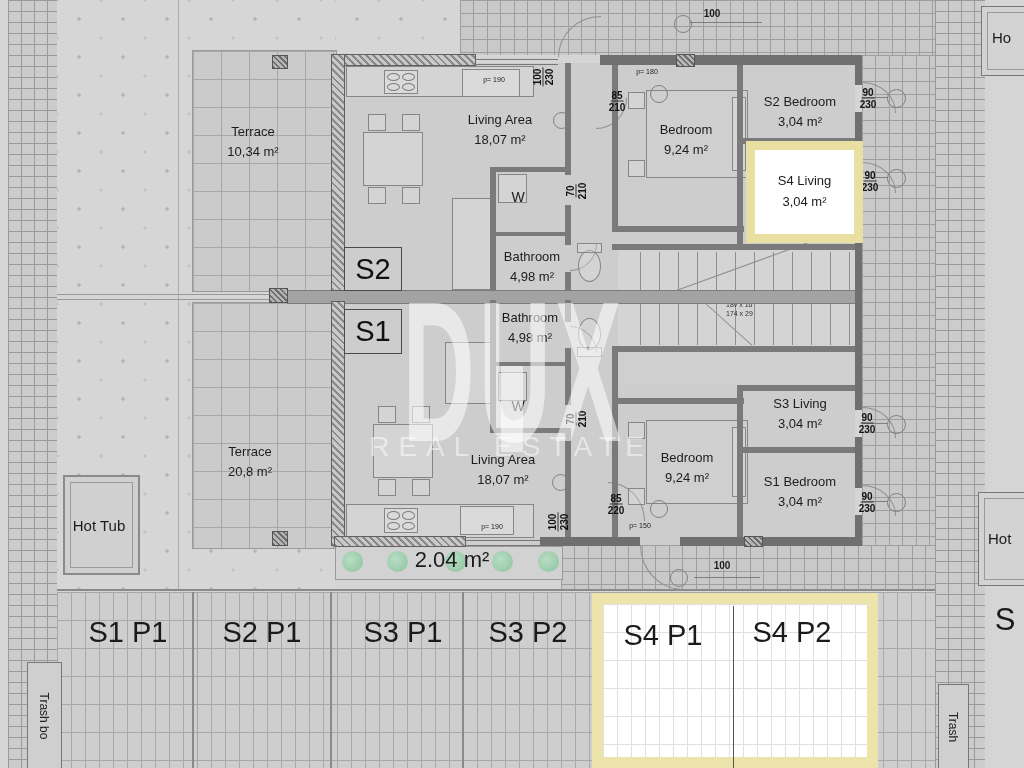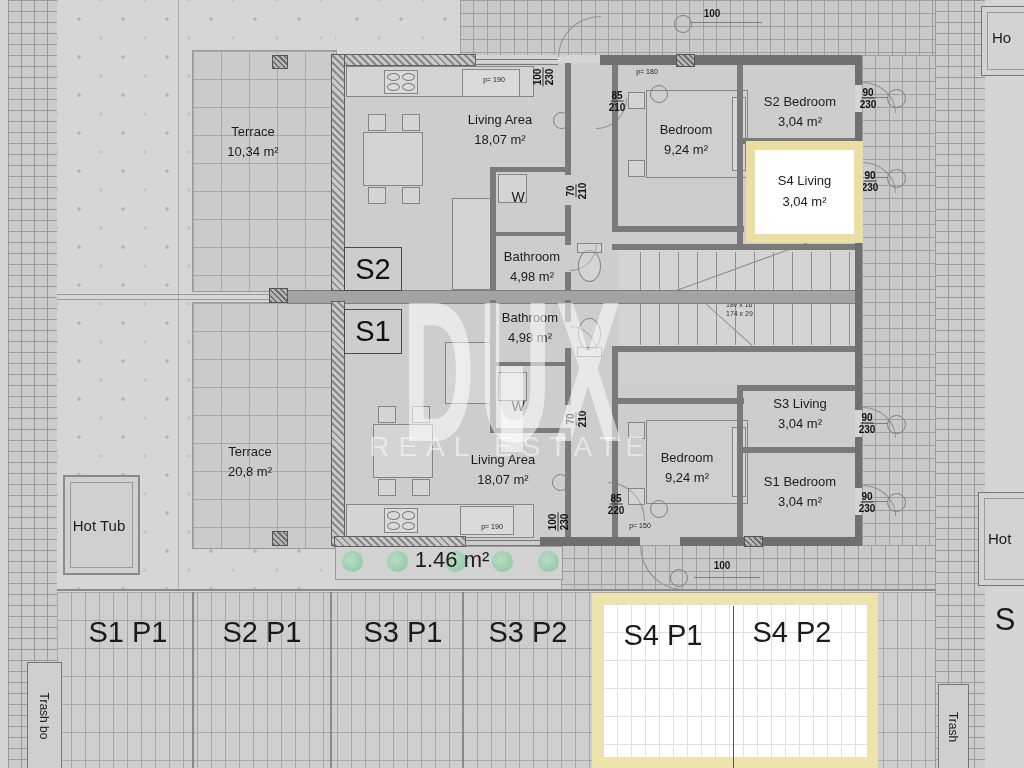--- a/index.html
+++ b/index.html
@@ -233,21 +233,21 @@
   <div class="abs circ" style="left:552px;top:474px;width:15px;height:15px;"></div>
   <div class="abs circ" style="left:650px;top:85px;width:16px;height:16px;"></div>
   <div class="abs circ" style="left:650px;top:500px;width:16px;height:16px;"></div>
 
   <div class="abs" style="left:335px;top:546px;width:226px;height:32px;background:#d2d2d2;border:1px solid #9a9a9a;z-index:6;"></div>
   <div class="abs bush" style="left:342px;top:551px;width:21px;height:21px;"></div>
   <div class="abs bush" style="left:387px;top:551px;width:21px;height:21px;"></div>
   <div class="abs bush" style="left:445px;top:551px;width:21px;height:21px;"></div>
   <div class="abs bush" style="left:492px;top:551px;width:21px;height:21px;"></div>
   <div class="abs bush" style="left:538px;top:551px;width:21px;height:21px;"></div>
-  <div class="abs" style="left:452px;top:547px;transform:translateX(-50%);font-size:22px;z-index:19;white-space:nowrap;">1.46 m²</div>
+  <div class="abs" style="left:452px;top:547px;transform:translateX(-50%);font-size:22px;z-index:19;white-space:nowrap;">2.04 m²</div>
 
   <div class="abs hl-storage" style="left:746px;top:141px;width:99px;height:84px;">
     <div>
       <div>S4 Living</div>
       <div>3,04 m²</div>
     </div>
   </div>
 
   <div class="abs hl-park parkwhite" style="left:592px;top:593px;width:286px;height:175px;"></div>
   <div class="abs" style="left:733px;top:606px;width:1px;height:162px;background:#555;z-index:16;"></div>

